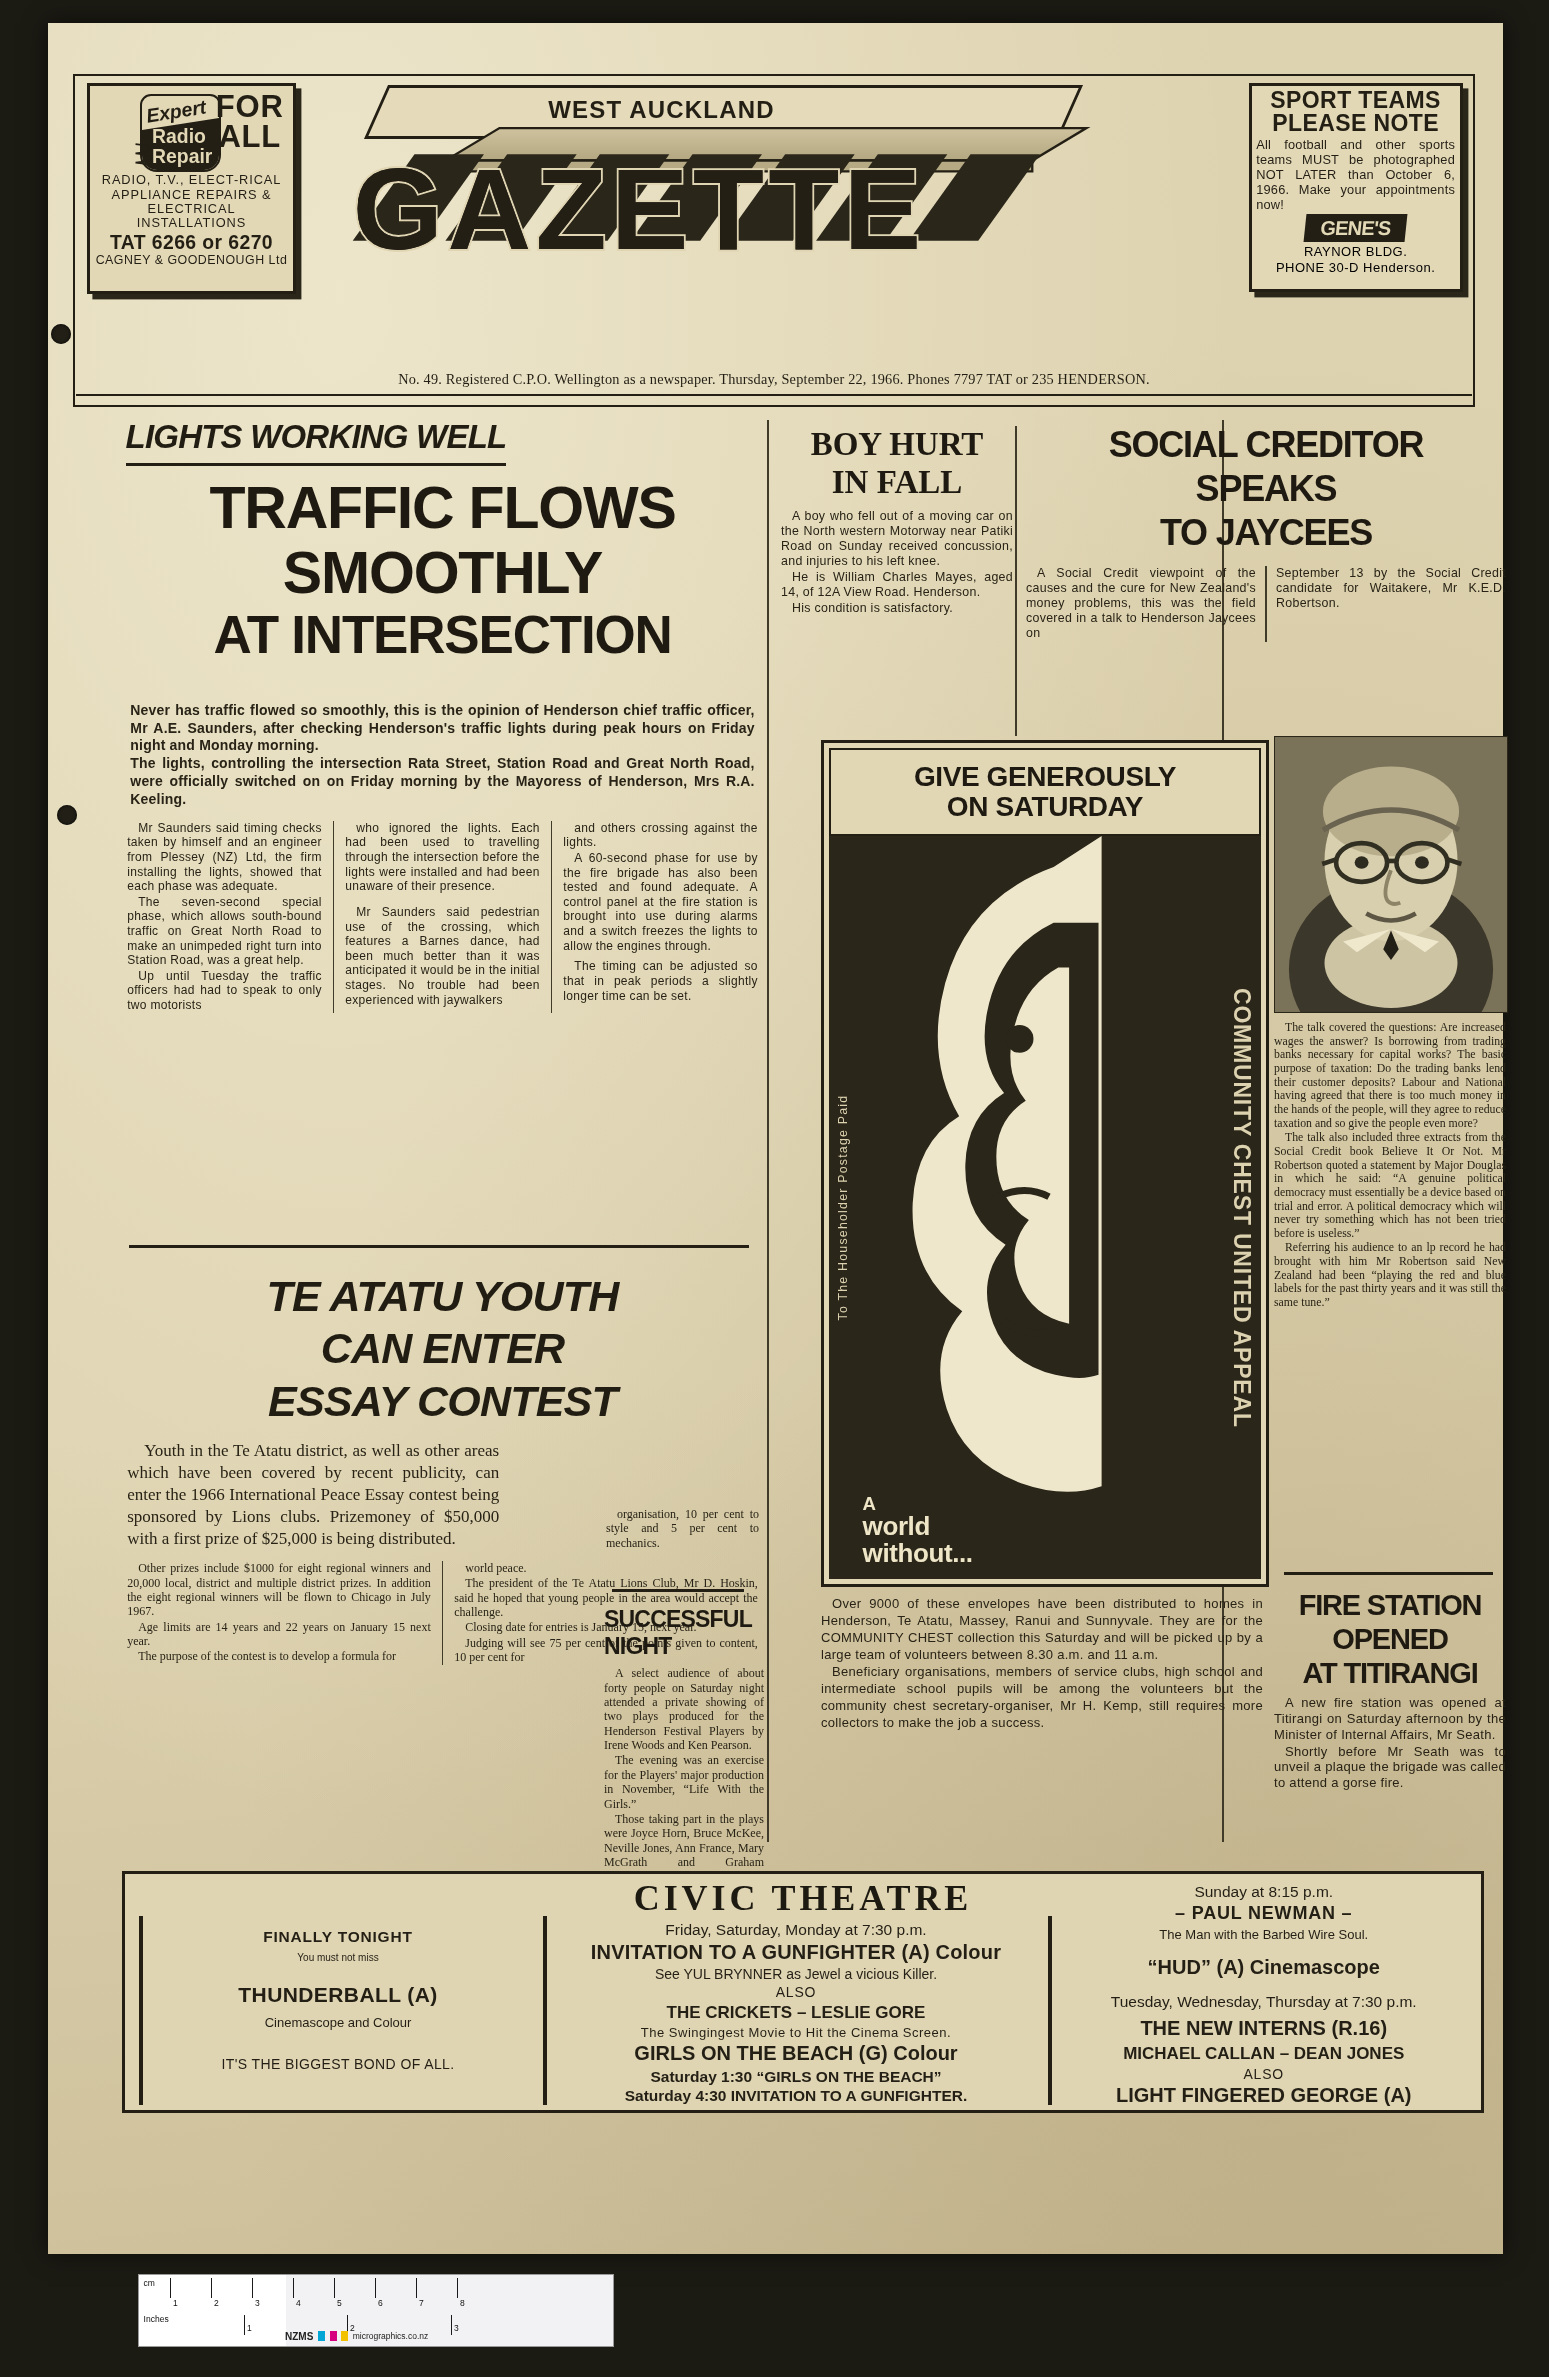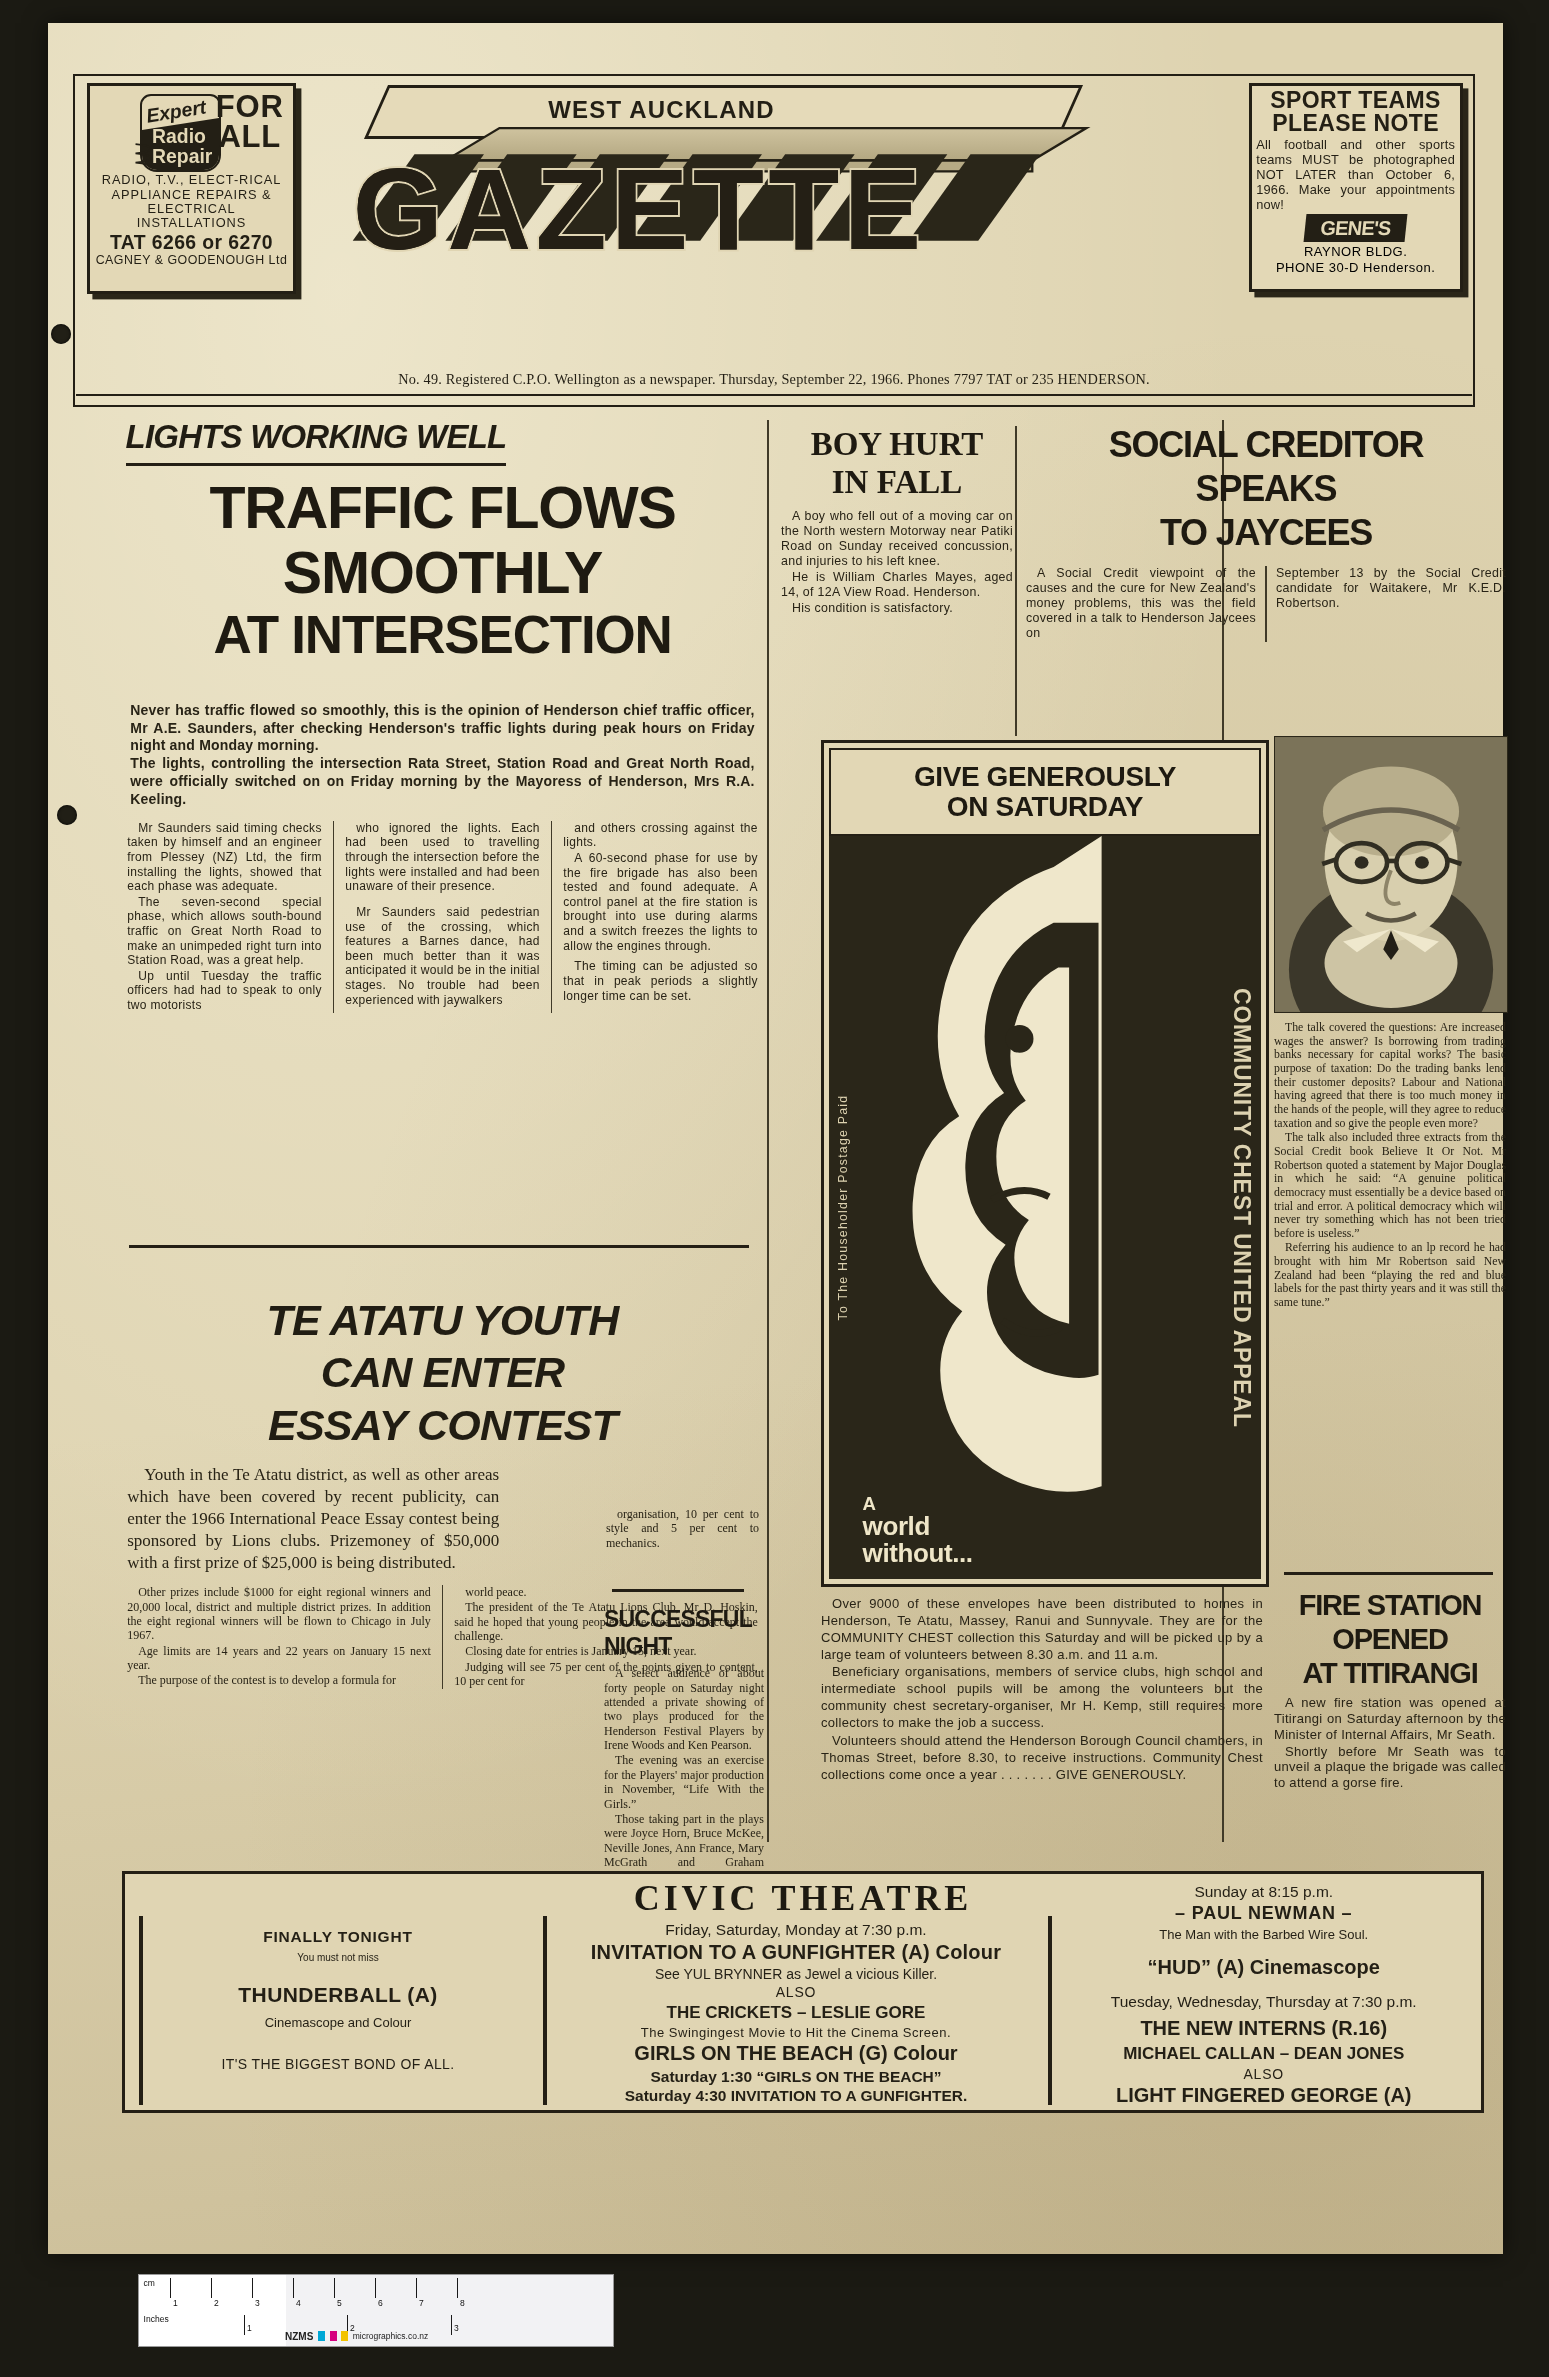--- a/index.html
+++ b/index.html
@@ -216,21 +216,21 @@
         <p>A 60-second phase for use by the fire brigade has also been tested and found adequate. A control panel at the fire station is brought into use during alarms and a switch freezes the lights to allow the engines through.</p>
         <p style="margin-top:6.2px;">The timing can be adjusted so that in peak periods a slightly longer time can be set.</p>
       </div>
     </div>
   </div>
 
   <div class="hrule-thick" style="left:81px;top:1222px;width:620px;"></div>
 
   <div style="position:absolute;left:73px;top:1247px;width:643px;">
     <div style="text-align:center;">
-      <div class="kicker-italic" style="font-size:43px;line-height:1.22;margin-top:24px;">TE ATATU YOUTH</div>
+      <div class="kicker-italic" style="font-size:43px;line-height:1.22;">TE ATATU YOUTH</div>
       <div class="kicker-italic" style="font-size:43px;line-height:1.22;">CAN ENTER</div>
       <div class="kicker-italic" style="font-size:43px;line-height:1.22;">ESSAY CONTEST</div>
     </div>
 
     <div class="body-serif" style="margin-top:12.4px;padding:0 6.2px;width:372px;font-size:17px;line-height:1.3;text-indent:17px;">
       <span>Youth in the Te Atatu district, as well as other areas which have been covered by recent publicity, can enter the 1966 International Peace Essay contest being sponsored by Lions clubs. Prizemoney of $50,000 with a first prize of $25,000 is being distributed.</span>
     </div>
 
     <div style="display:flex;gap:11px;margin-top:11px;padding:0 6.2px;">
       <div class="body-serif" style="flex:1;">
@@ -362,21 +362,20 @@
         <span class="a">A</span>
         <span>world</span><br>
         <span>without...</span>
       </div>
     </div>
   </div>
 
   <div class="body-sans" style="position:absolute;left:773px;top:1573px;width:442px;font-size:13px;line-height:1.3;">
     <p>Over 9000 of these envelopes have been distributed to homes in Henderson, Te Atatu, Massey, Ranui and Sunnyvale.  They are for the COMMUNITY CHEST collection  this Saturday and will be picked up by a large team of volunteers between 8.30 a.m. and 11 a.m.</p>
     <p>Beneficiary organisations, members of service clubs, high school and intermediate school pupils will be  among  the volunteers but the community chest secretary-organiser, Mr H. Kemp, still requires more collectors to make the job a success.</p>
-    <p>Volunteers should attend the Henderson Borough Council chambers, in Thomas Street, before 8.30, to receive instructions.  Community Chest collections come once a year . . . . . . . GIVE GENEROUSLY.</p>
   </div>
 
   <div id="theatre" style="left:74px;top:1848px;width:1356px;height:236px;">
     <div id="th-title">CIVIC THEATRE</div>
 
     <div class="th-div" style="left:14px;"></div>
     <div class="th-col" style="left:31px;width:364px;">
       <div style="font-weight:bold;font-size:15.5px;letter-spacing:0.8px;margin-top:9.3px;">FINALLY TONIGHT</div>
       <div style="font-size:10px;margin-top:6.2px;">You must not miss</div>
       <div style="font-weight:bold;font-size:21px;margin-top:20px;letter-spacing:0.4px;">THUNDERBALL (A)</div>

